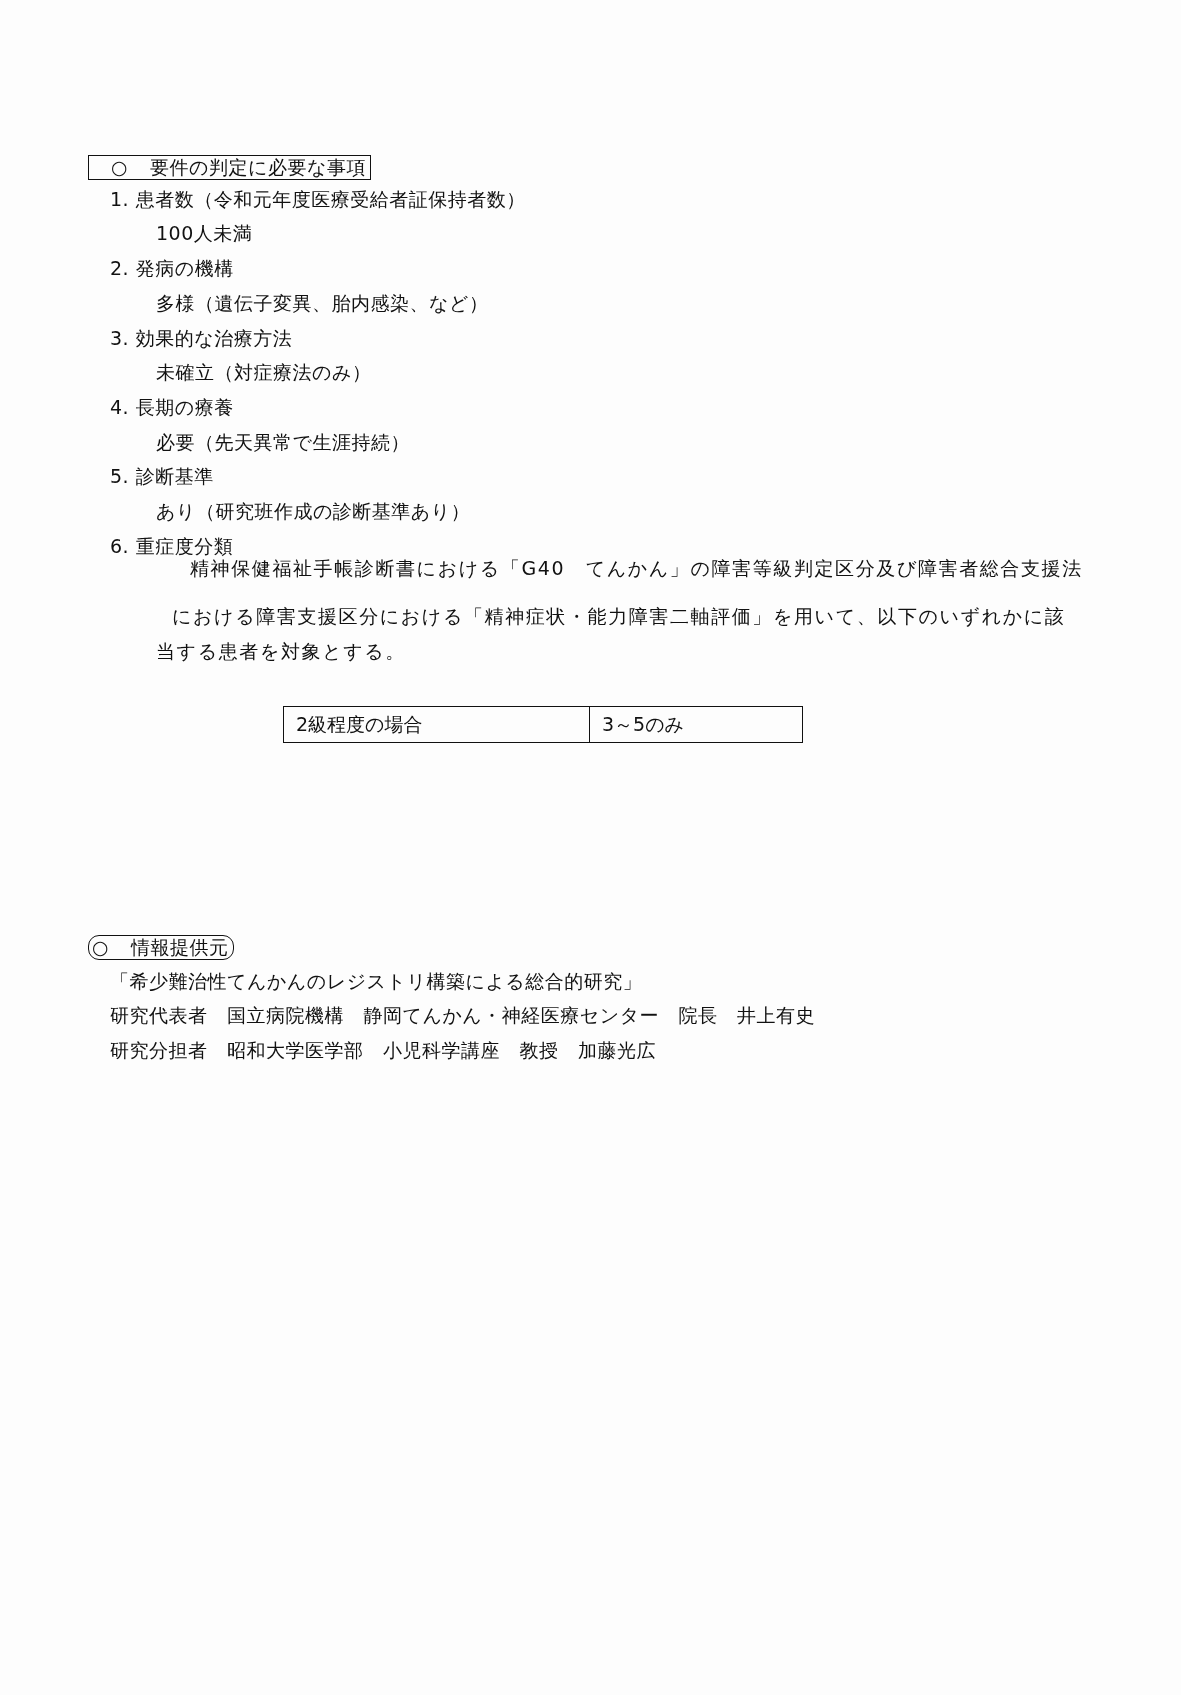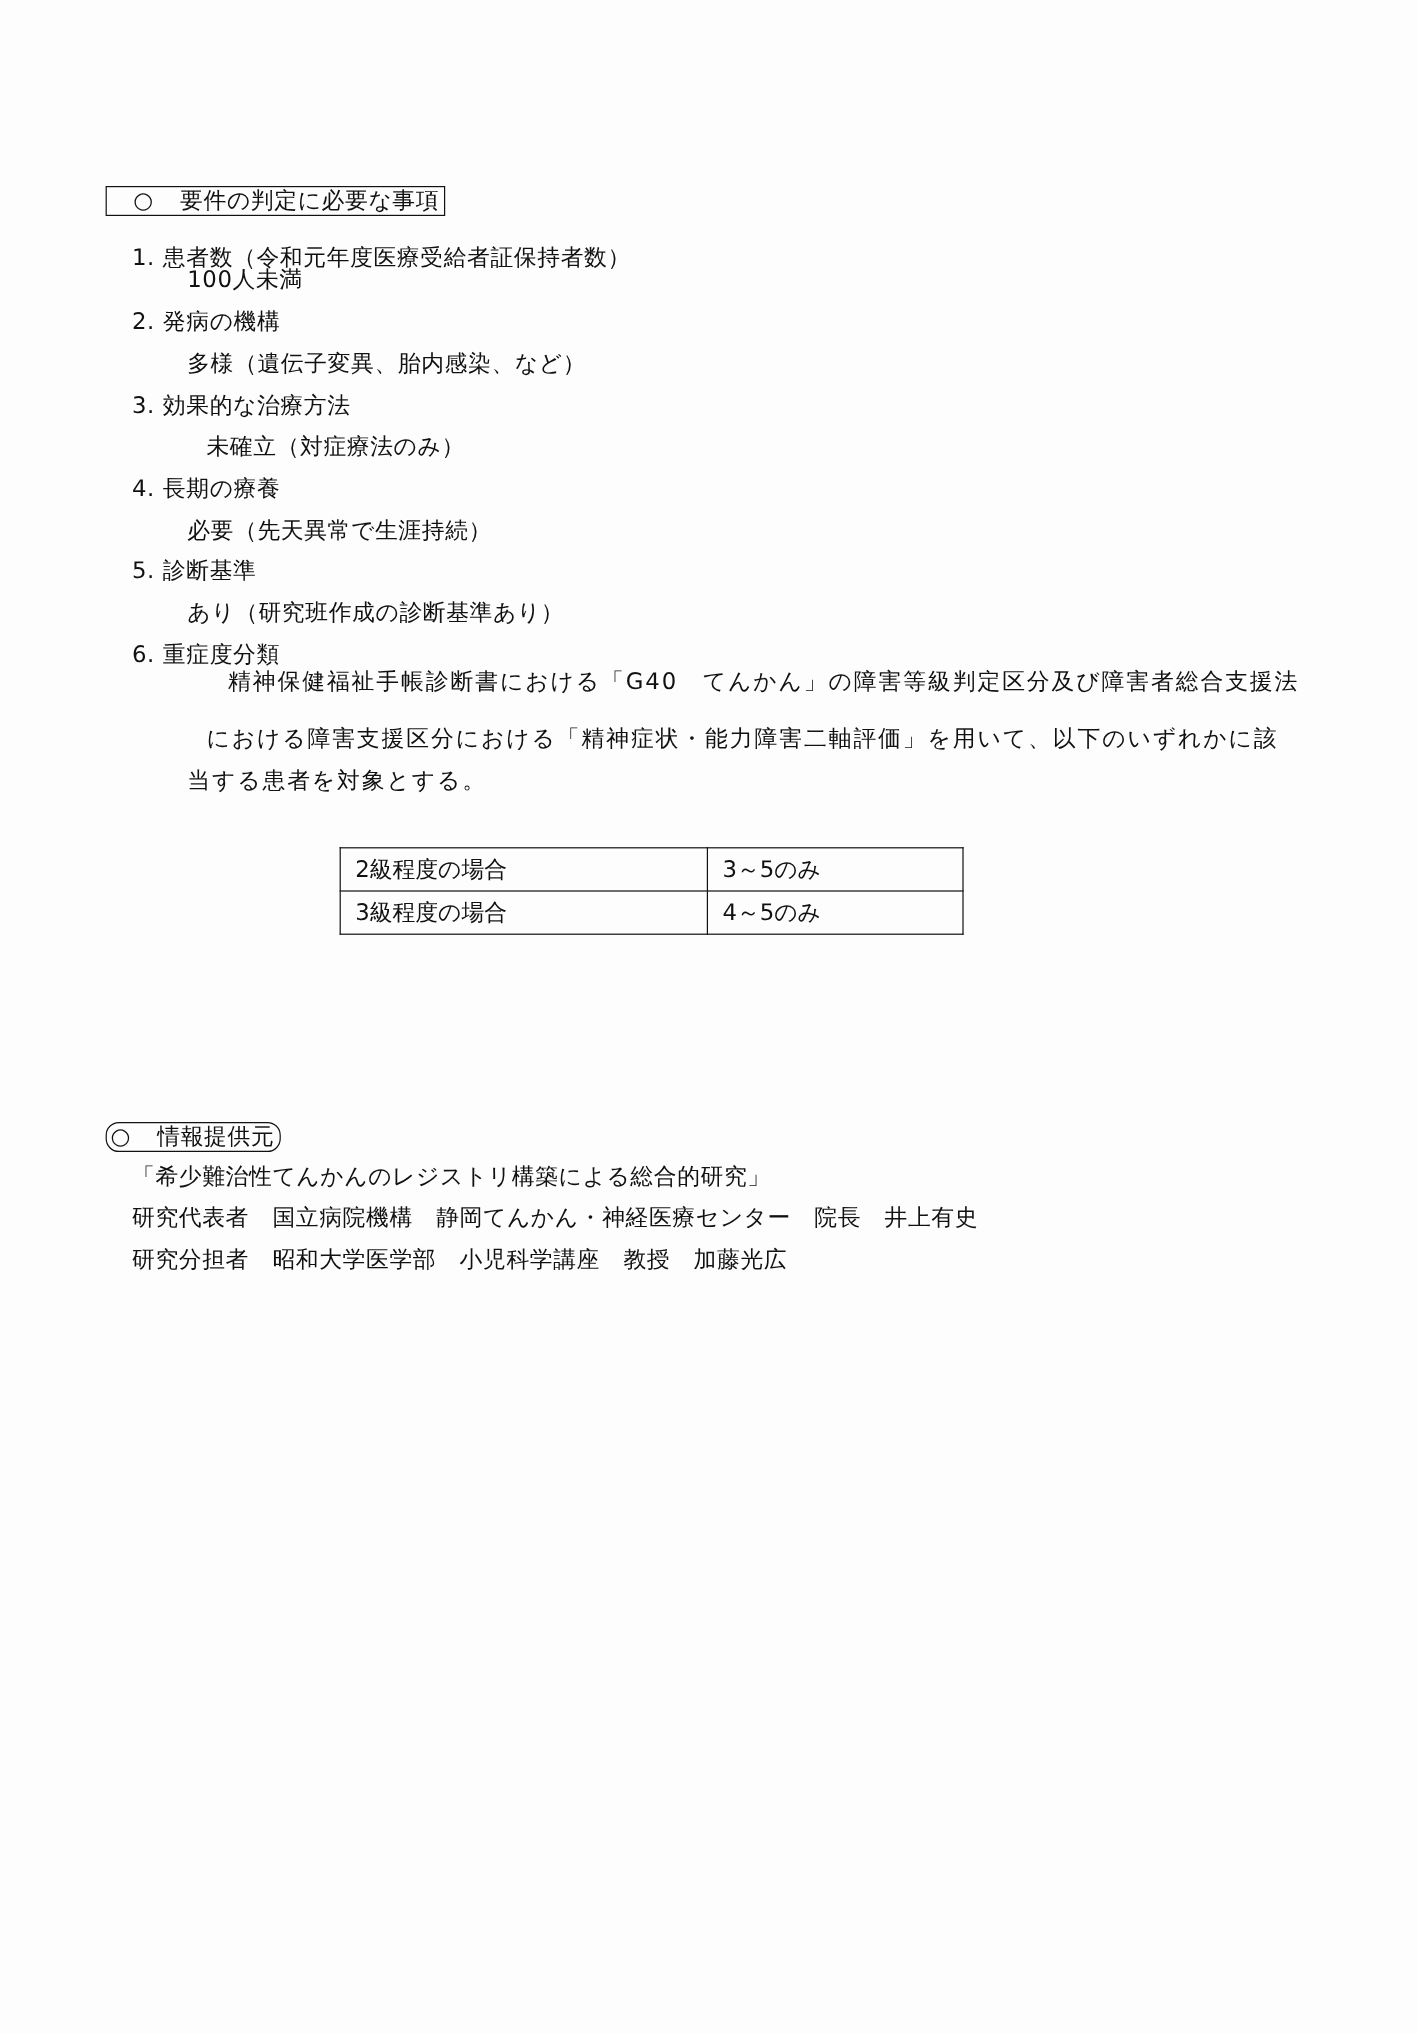--- a/index.html
+++ b/index.html
@@ -22,34 +22,34 @@
   table.grade td.c1 { width: 293px; }
   table.grade td.c2 { width: 200px; }
 </style>
 </head>
 <body>
 
 <div class="line box" style="left:88px; top:155px;padding-left:22px;">
   <span class="circle">○</span><span>要件の判定に必要な事項</span>
 </div>
 
-<div class="line" style="left:110px; top:206px;">
+<div class="line" style="left:110px; top:190px;">
   <span>1.</span>&nbsp;<span>患者数（令和元年度医療受給者証保持者数）</span>
 </div>
 <div class="line" style="left:156px; top:224px;">100人未満</div>
 
 <div class="line" style="left:110px; top:259px;">
   <span>2.</span>&nbsp;<span>発病の機構</span>
 </div>
 <div class="line" style="left:156px; top:294px;">多様（遺伝子変異、胎内感染、など）</div>
 
 <div class="line" style="left:110px; top:329px;">
   <span>3.</span>&nbsp;<span>効果的な治療方法</span>
 </div>
-<div class="line" style="left:172px; top:363px;">未確立（対症療法のみ）</div>
+<div class="line" style="left:156px; top:363px;">未確立（対症療法のみ）</div>
 
 <div class="line" style="left:110px; top:398px;">
   <span>4.</span>&nbsp;<span>長期の療養</span>
 </div>
 <div class="line" style="left:156px; top:433px;">必要（先天異常で生涯持続）</div>
 
 <div class="line" style="left:110px; top:467px;">
   <span>5.</span>&nbsp;<span>診断基準</span>
 </div>
 <div class="line" style="left:156px; top:502px;">あり（研究班作成の診断基準あり）</div>
@@ -60,24 +60,20 @@
 <div class="line" style="left:156px; top:559px; letter-spacing:1.6px;margin-left:34px;">精神保健福祉手帳診断書における「G40　てんかん」の障害等級判定区分及び障害者総合支援法</div>
 <div class="line" style="left:172px; top:607px; letter-spacing:1.6px;">における障害支援区分における「精神症状・能力障害二軸評価」を用いて、以下のいずれかに該</div>
 <div class="line" style="left:156px; top:642px; letter-spacing:1.6px;">当する患者を対象とする。</div>
 
 <table class="grade">
   <tbody>
   <tr>
     <td class="c1">2級程度の場合</td>
     <td class="c2">3～5のみ</td>
   </tr>
-  <tr>
-    <td class="c1">3級程度の場合</td>
-    <td class="c2">4～5のみ</td>
-  </tr>
 </tbody>
   </table>
 
 <div class="line box" style="left:88px; top:935px;border-radius:11px;">
   <span class="circle">○</span><span>情報提供元</span>
 </div>
 
 <div class="line" style="left:110px; top:972px;">「希少難治性てんかんのレジストリ構築による総合的研究」</div>
 <div class="line" style="left:110px; top:1006px;">研究代表者　国立病院機構　静岡てんかん・神経医療センター　院長　井上有史</div>
 <div class="line" style="left:110px; top:1041px;">研究分担者　昭和大学医学部　小児科学講座　教授　加藤光広</div>

